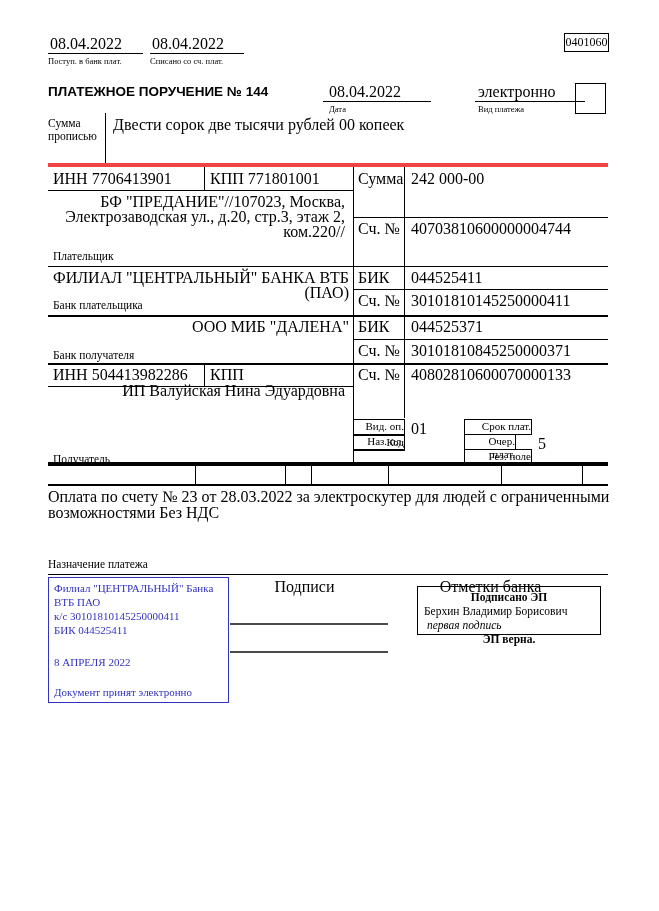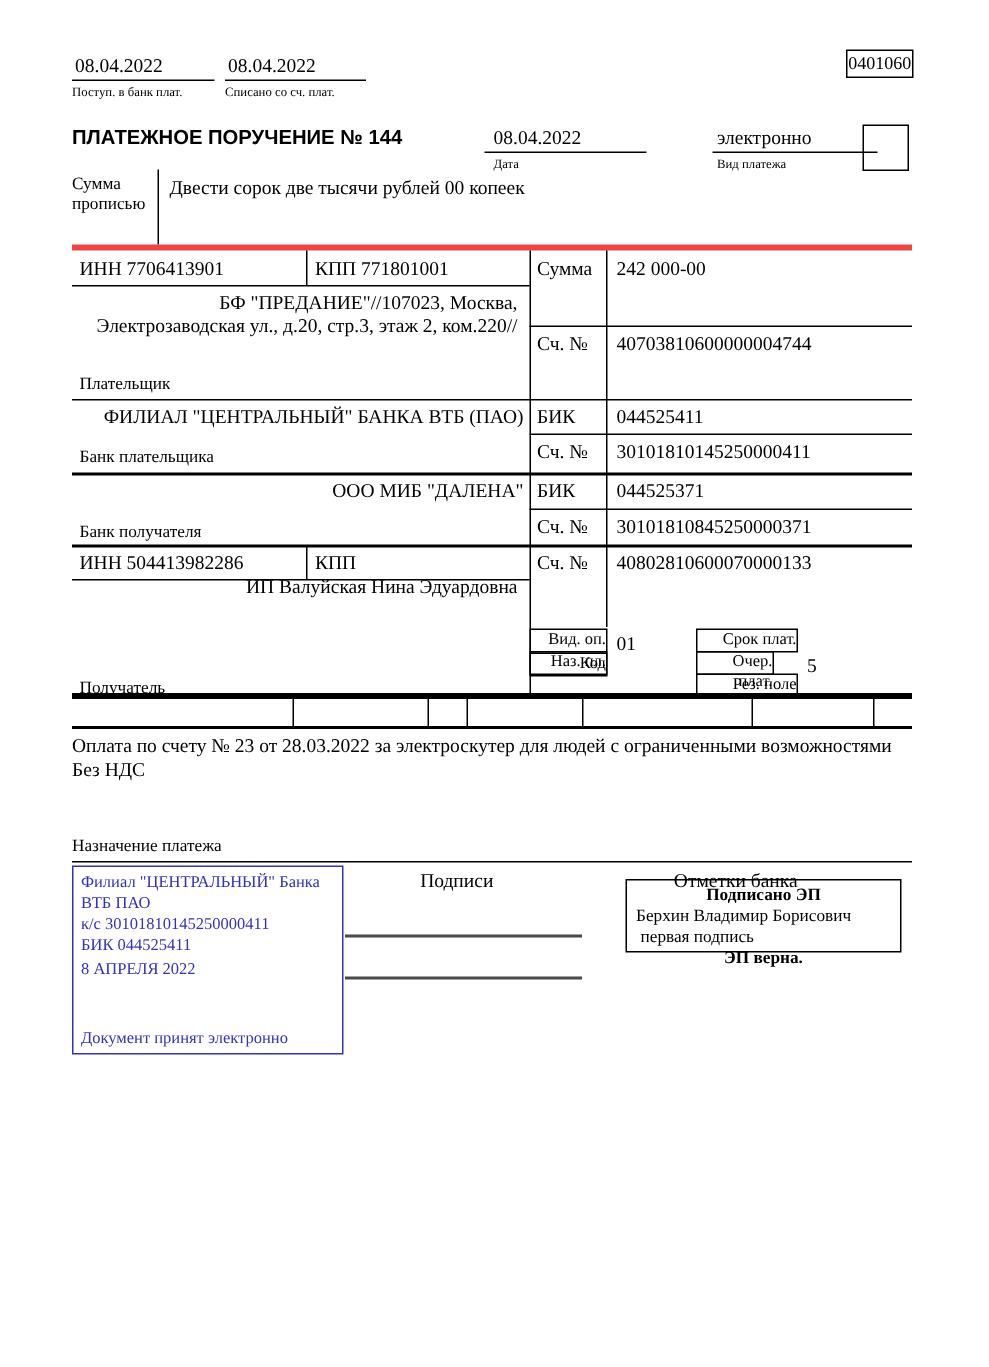--- a/index.html
+++ b/index.html
@@ -1,35 +1,35 @@
 <!DOCTYPE html>
 <html><head>
 <meta charset="utf-8">
 <style>
   html,body{margin:0;padding:0;background:#ffffff;}
   .page{position:relative;width:659px;height:911px;background:#ffffff;
         font-family:"Liberation Serif","DejaVu Serif",serif;color:#000;overflow:hidden;}
   .abs{position:absolute;}
-  .t13{font-size:13px;line-height:15px;}
+  .t13{font-size:16px;line-height:15px;}
   .t12{font-size:12px;line-height:14px;}
   .t11{font-size:11.5px;line-height:13px;}
   .t8{font-size:8.5px;line-height:10px;}
   .ul{border-bottom:1px solid #000;padding:0 2px 2px 2px;}
   .hline{position:absolute;background:#000;height:1px;}
   .hline2{position:absolute;background:#000;height:2px;}
   .vline{position:absolute;background:#000;width:1px;}
   .box{position:absolute;border:1px solid #000;box-sizing:border-box;}
   .title{font-family:"Liberation Sans","DejaVu Sans",sans-serif;font-weight:bold;font-size:13.5px;}
   .cell-label{position:absolute;border:1px solid #000;box-sizing:border-box;
               font-size:11px;line-height:13px;padding-left:3px;}
   .stamp{position:absolute;border:1px solid #3232c0;box-sizing:border-box;color:#3232c0;
          font-size:11px;line-height:14px;padding:3px 5px;}
   .epbox{position:absolute;border:1px solid #000;box-sizing:border-box;font-size:11.5px;line-height:14px;}
   .b{font-weight:bold;}
-  .i{}
+  .i{font-style:italic;}
   .ctr{text-align:center;font-family:Liberation Serif, serif;}
 </style>
 </head>
 <body>
 
 <div class="page">
 
   <div class="abs" style="left:48px;top:36px;width:95px;">
     <div class="t13 ul">08.04.2022</div>
     <div class="t8" style="margin-top:2px;">Поступ. в банк плат.</div>
@@ -126,21 +126,21 @@
   </div>
 
   <div class="abs t13" style="left:48px;top:489px;width:566px;line-height:16px;">Оплата по счету № 23 от 28.03.2022 за электроскутер для людей с ограниченными возможностями Без НДС</div>
   <div class="abs t11" style="left:48px;top:558px;">Назначение платежа</div>
   <div class="hline" style="left:48px;top:574px;width:560px;"></div>
 
   <div class="stamp" style="left:48px;top:577px;width:181px;height:126px;">
     <div>Филиал "ЦЕНТРАЛЬНЫЙ" Банка ВТБ ПАО</div>
     <div>к/с 30101810145250000411</div>
     <div>БИК 044525411</div>
-    <div style="margin-top:2px;">8 АПРЕЛЯ 2022</div>
+    <div style="margin-top:18px;">8 АПРЕЛЯ 2022</div>
     <div class="abs" style="left:5px;bottom:3px;">Документ принят электронно</div>
   </div>
 
   <div class="abs t13 ctr" style="left:242px;top:579px;width:125px;">Подписи</div>
   <div class="abs t13 ctr" style="left:408px;top:579px;width:165px;">Отметки банка</div>
 
   <div class="abs" style="left:230px;top:623px;width:158px;height:2px;background:#4a4a4a;"></div>
   <div class="abs" style="left:230px;top:651px;width:158px;height:2px;background:#4a4a4a;"></div>
 
   <div class="epbox" style="left:417px;top:586px;width:184px;height:49px;">

